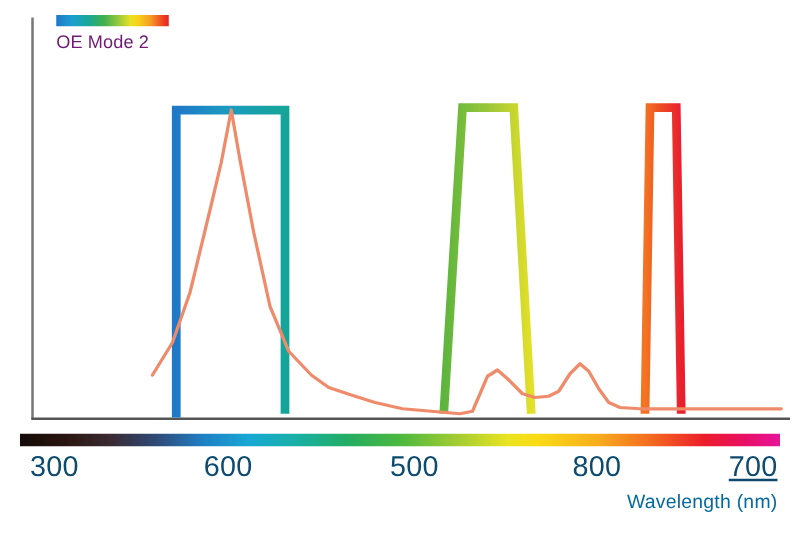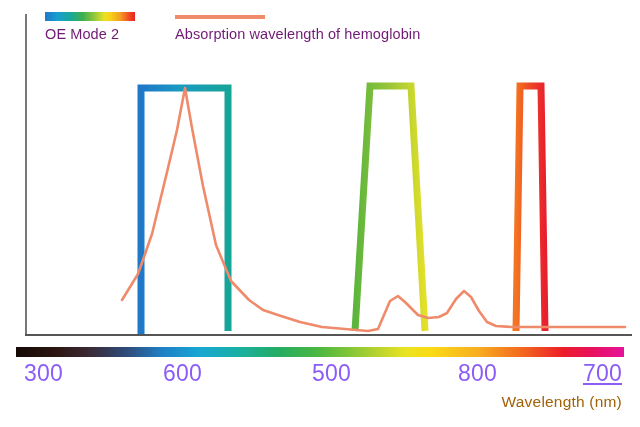--- a/index.html
+++ b/index.html
@@ -127,49 +127,45 @@
     position: absolute;
     left: 0;
     top: 360px;
     width: 640px;
     height: 26px;
   }
   .tick {
     position: absolute;
     top: 0;
     font-size: 23px;
-    color: #8b5cf6;
+    color: #0c4a6e;
     letter-spacing: 0.2px;
   }
 
   .axis-title {
     position: absolute;
     right: 18px;
     top: 393px;
     font-size: 15.5px;
-    color: #a16207;
+    color: #0369a1;
     letter-spacing: 0.2px;
   }
 </style>
 </head>
 <body>
 
 <div id="root">
 
   <div class="legend">
 
     <div class="legend-item spectral">
       <div class="legend-swatch-spectral"></div>
       <div class="legend-label">OE Mode 2</div>
     </div>
 
-    <div class="legend-item hemo">
-      <div class="legend-swatch-line"></div>
-      <div class="legend-label">Absorption wavelength of hemoglobin</div>
-    </div>
 
   </div>
 
   <div class="y-axis"></div>
   <div class="x-axis"></div>
 
   <svg class="plot" viewBox="0 0 640 427">
     <defs>
       <linearGradient id="gradBand1" x1="0" y1="0" x2="1" y2="0">
         <stop offset="0%" stop-color="#1f78c8"></stop>

